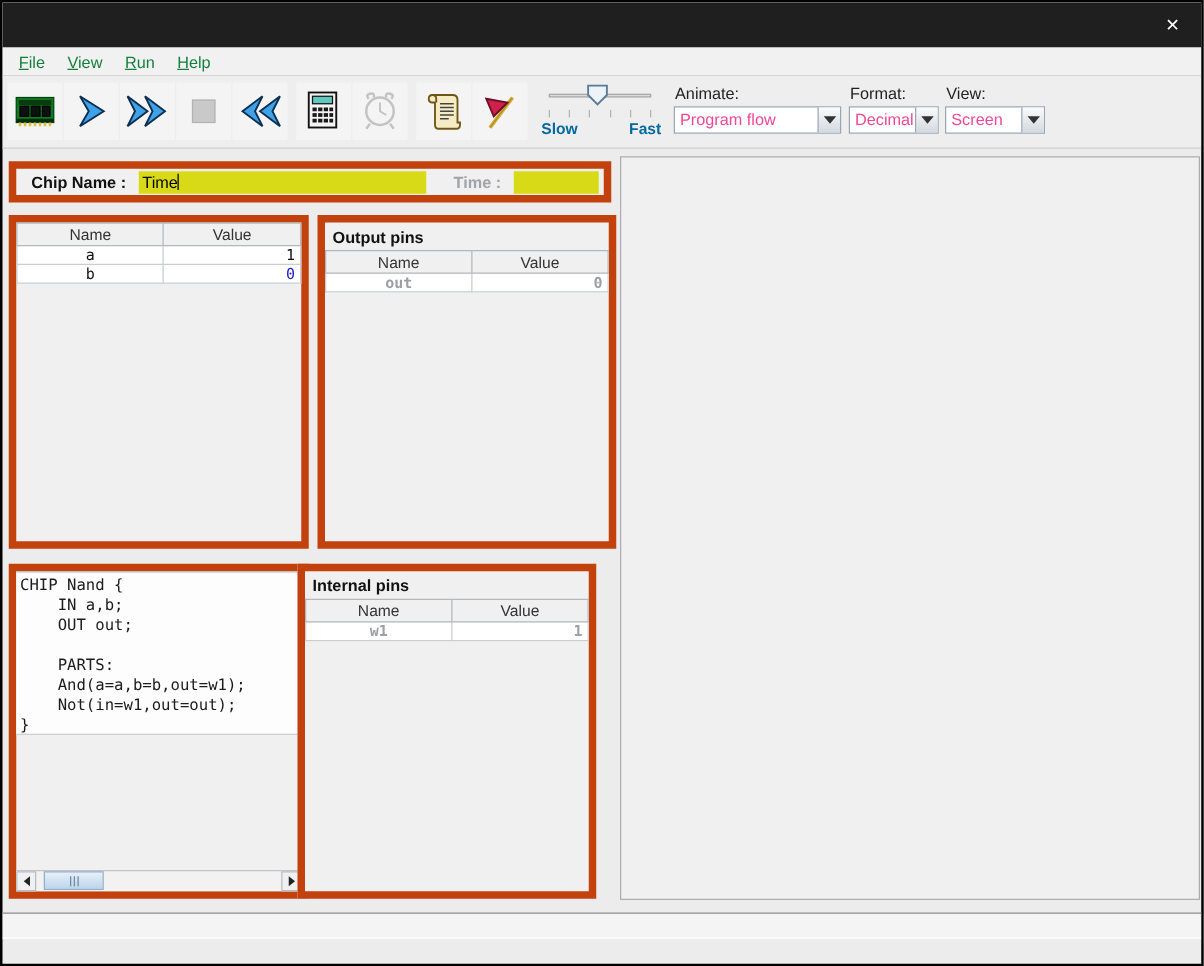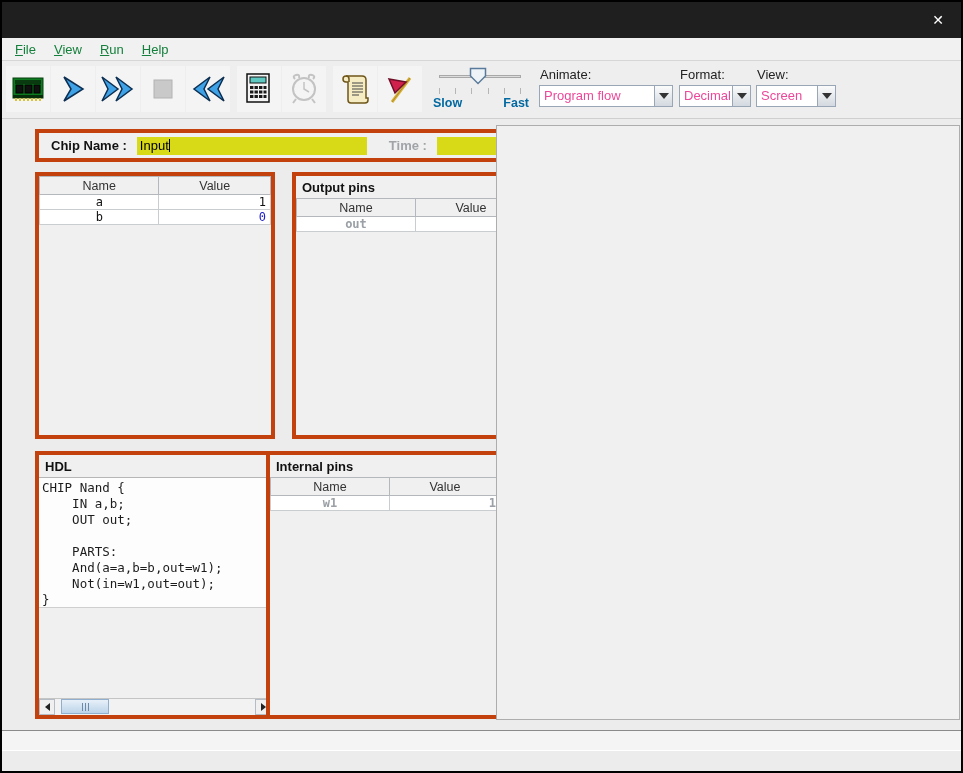--- a/index.html
+++ b/index.html
@@ -58,21 +58,21 @@
   .combo-btn {
     width:18px; border-left:1px solid #98a6b5;
     background:linear-gradient(#fbfbfb,#d3d9e0);
     display:flex; align-items:center; justify-content:center;
   }
   .combo-btn i {
     width:0; height:0; border-left:5px solid transparent; border-right:5px solid transparent;
     border-top:6px solid #333;
   }
   
-  .panel { position:absolute; background:#f0f0f0; border:4px solid #c2410c;margin-left:28px; }
+  .panel { position:absolute; background:#f0f0f0; border:6px solid #c2410c; }
   .panel-title { font-size:13px; font-weight:bold; color:#111; padding:4px 6px 3px 6px; }
   .chip-row { left:5px; top:127px; width:482px; height:33px; display:flex; align-items:center; }
   .chip-label { font-size:13px; font-weight:bold; color:#111; margin-left:12px; }
   .yellow-field {
     background:#d8da18; height:18px; font-size:13px; color:#000;
     padding:1px 3px; overflow:hidden; white-space:nowrap;
   }
   .chip-name-field { width:230px; margin-left:10px; }
   .caret { display:inline-block; width:1px; height:13px; background:#000; vertical-align:-2px; }
   .time-label { font-size:13px; font-weight:bold; color:#a0a4a8; margin-left:22px; }
@@ -83,21 +83,21 @@
     font-family:"Liberation Sans", sans-serif; font-weight:normal; font-size:12.5px; color:#333;
     background:#f0f0f0; border:1px solid #b4b8bc; height:18px;
   }
   .pins-table td { background:#fff; border:1px solid #c9cdd0; height:15px; font-size:12px; color:#111; }
   .pin-name { text-align:center; }
   .pin-value { text-align:right; padding-right:4px; }
   .muted { color:#9aa0a6 !important;font-weight:bold; }
   .changed { color:#2020cc !important; }
 
   .input-pins  { left:5px;   top:170px; width:240px; height:267px; }
-  .output-pins { left:262px; top:170px; width:239px; height:267px; }
+  .output-pins { left:252px; top:170px; width:239px; height:267px; }
   .hdl-panel   { left:5px;   top:449px; width:240px; height:268px; }
   .internal-pins { left:236px; top:449px; width:239px; height:268px; }
   .right-panel { left:494px; top:123px; width:464px; height:595px; background:#f0f0f0; border:1px solid #adadad; position:absolute; }
 
   .hdl-code {
     background:#fdfdfd; border-top:1px solid #b6b6b6; border-bottom:1px solid #cfcfcf;
     height:131px; font-family:"DejaVu Sans Mono", monospace; font-size:12.5px; color:#1c1c1c;
     padding:2px 16px 0 3px; line-height:16px; white-space:pre; overflow:hidden;
   }
   .hscroll {
@@ -290,21 +290,21 @@
         <span class="combo-btn">
             <i></i>
           </span>
       </div>
     </div>
   </div>
 
   <div class="panel chip-row">
     <span class="chip-label">Chip Name :</span>
     <div class="yellow-field chip-name-field">
-      <span>Input</span><span class="caret"></span>
+      <span>Time</span><span class="caret"></span>
     </div>
     <span class="time-label">Time :</span>
     <div class="yellow-field time-field">
       <span></span>
     </div>
   </div>
 
   <div class="panel input-pins">
     <table class="pins-table">
         <thead>
@@ -338,21 +338,20 @@
         <tbody>
           <tr>
             <td class="pin-name muted">out</td>
             <td class="pin-value muted">0</td>
           </tr>
         </tbody>
       </table>
   </div>
 
   <div class="panel hdl-panel">
-    <div class="panel-title">HDL</div>
     <pre class="hdl-code">CHIP Nand {
     IN a,b;
     OUT out;
 
     PARTS:
     And(a=a,b=b,out=w1);
     Not(in=w1,out=out);
 }</pre>
     <div class="hscroll">
       <span class="scroll-arrow left">

